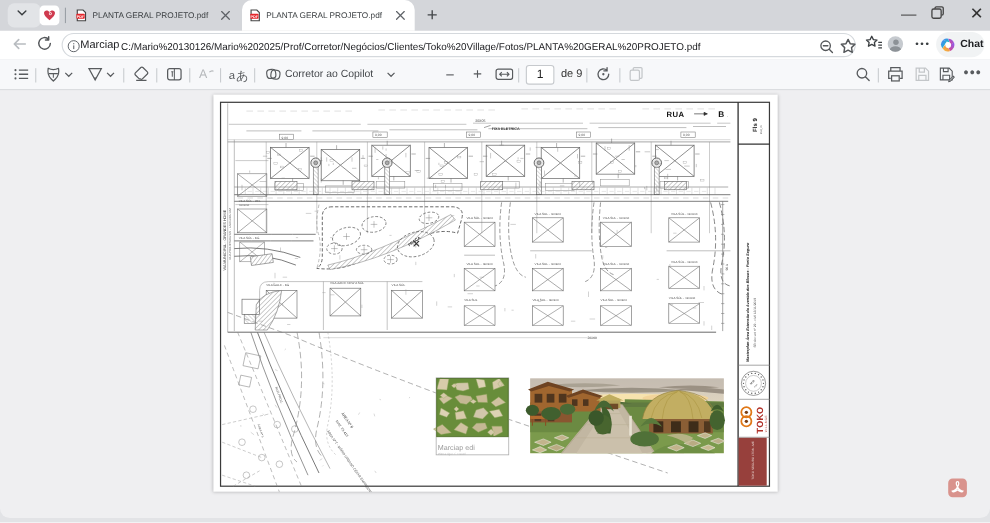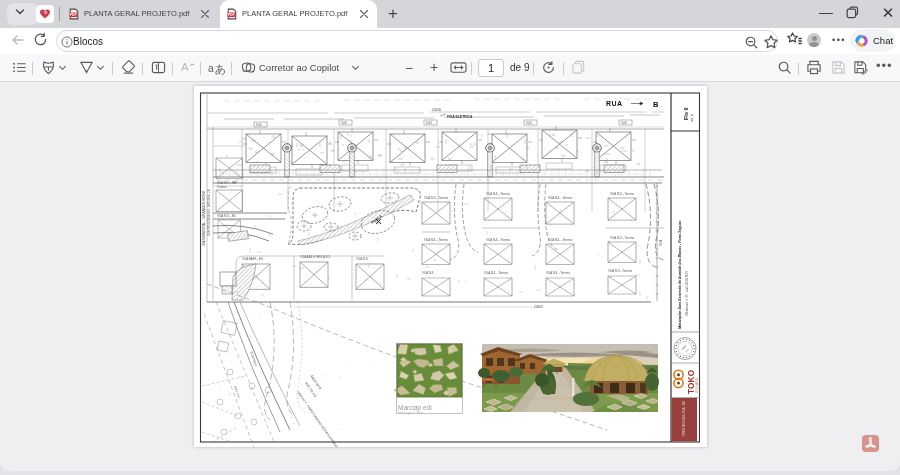--- a/index.html
+++ b/index.html
@@ -24,21 +24,21 @@
   #addrbar { position:absolute; left:0; top:28px; width:900px; height:26px; background:#fff; }
   .navico { position:absolute; top:4px; color:#555; }
   .pill { position:absolute; left:56px; top:2px; width:722px; height:22px; background:#fff; border:1px solid #d5d9dd; border-radius:11px; }
   .pilltxt { position:absolute; left:53px; top:5.5px; font-size:9px; color:#202124; white-space:nowrap; }
   .arq { position:absolute; left:16px; top:4.5px; font-size:10px; color:#202124; }
   .avatar { position:absolute; left:807px; top:5px; width:14px; height:14px; border-radius:50%; background:#c6cacf; overflow:hidden;}
   .avatar::before { content:""; position:absolute; left:4.5px; top:2.5px; width:5px; height:5px; border-radius:50%; background:#8d9297;}
   .avatar::after { content:""; position:absolute; left:2px; top:8.5px; width:10px; height:6px; border-radius:50% 50% 0 0; background:#8d9297;}
   .dots3 { position:absolute; left:832px; top:7px; font-size:9px; color:#3c4043; letter-spacing:1.5px;}
   .chatbtn { position:absolute; left:851px; top:1px; width:44px; height:23px; background:#f1f3f4; border-radius:12px; }
-  .chattxt { position:absolute; left:22px; top:5.5px; font-size:9.5px; font-weight:400; color:#202124;}
+  .chattxt { position:absolute; left:22px; top:5.5px; font-size:9.5px; font-weight:700; color:#202124;}
   
   #pdfbar { position:absolute; left:0; top:54px; width:900px; height:28px; background:#f7f8fa; border-bottom:1px solid #d8dadd; }
   .pbico { position:absolute; top:6px; color:#585b5e; }
   .pbdiv { position:absolute; top:8px; width:1px; height:13px; background:#c9ccd0; }
   .pbtxt { position:absolute; top:8px; font-size:10px; color:#333; white-space:nowrap;}
   .pagebox { position:absolute; left:478px; top:5px; width:26px; height:18px; background:#fff; border:1px solid #c6c9cd; border-radius:3px; font-size:11px; color:#222; text-align:center; line-height:17px;}
   
   #content { position:absolute; left:0; top:82px; width:900px; height:389px; background:#efeff1; border-radius:0 0 9px 9px; }
   #page { position:absolute; left:194px; top:4px; width:513px; height:361px; background:#ffffff; box-shadow:0 0 3px rgba(0,0,0,0.25); }
   .fab { position:absolute; left:862px; top:353px; width:17px; height:17px; background:#d9938d; border-radius:4px; }
@@ -96,21 +96,22 @@
       </svg>
     <svg class="navico" style="left:33px" width="15" height="15" viewBox="0 0 16 16">
         <path d="M13.6 8 A5.6 5.6 0 1 1 12 4 M12 1.5 V4.6 H8.9" stroke="#54575a" stroke-width="1.4" fill="none" stroke-linecap="round" stroke-linejoin="round"></path>
       </svg>
     <div class="pill">
       <svg style="position:absolute;left:3.5px;top:4.5px" width="12" height="12" viewBox="0 0 16 16">
           <circle cx="8" cy="8" r="6.7" stroke="#5f6368" stroke-width="1.2" fill="none"></circle>
           <rect x="7.4" y="7" width="1.3" height="4.5" fill="#5f6368"></rect>
           <rect x="7.4" y="4.3" width="1.3" height="1.4" fill="#5f6368"></rect>
         </svg>
-      <span class="arq">Blocos</span>
+      <span class="arq">Marciap</span>
+      <span class="pilltxt">C:/Mario%20130126/Mario%202025/Prof/Corretor/Negócios/Clientes/Toko%20Village/Fotos/PLANTA%20GERAL%20PROJETO.pdf</span>
       <svg style="position:absolute;left:687px;top:3.5px" width="15" height="15" viewBox="0 0 16 16">
           <circle cx="7" cy="7" r="4.6" stroke="#54575a" stroke-width="1.3" fill="none"></circle>
           <path d="M10.5 10.5 L13.6 13.6 M4.8 7 h4.4" stroke="#54575a" stroke-width="1.3" fill="none" stroke-linecap="round"></path>
         </svg>
       <svg style="position:absolute;left:706px;top:3px" width="16" height="16" viewBox="0 0 16 16">
           <path d="M8 1.8 L9.9 5.7 L14.2 6.3 L11.1 9.3 L11.8 13.6 L8 11.6 L4.2 13.6 L4.9 9.3 L1.8 6.3 L6.1 5.7 Z" stroke="#54575a" stroke-width="1.3" fill="none" stroke-linejoin="round"></path>
         </svg>
     </div>
     <svg class="navico" style="left:786px;top:3px" width="17" height="17" viewBox="0 0 17 17">
         <path d="M6.5 2 L8 5 L11.3 5.4 L8.9 7.7 L9.5 11 L6.5 9.4 L3.5 11 L4.1 7.7 L1.7 5.4 L5 5 Z" stroke="#3c4043" stroke-width="1.2" fill="none" stroke-linejoin="round"></path>

